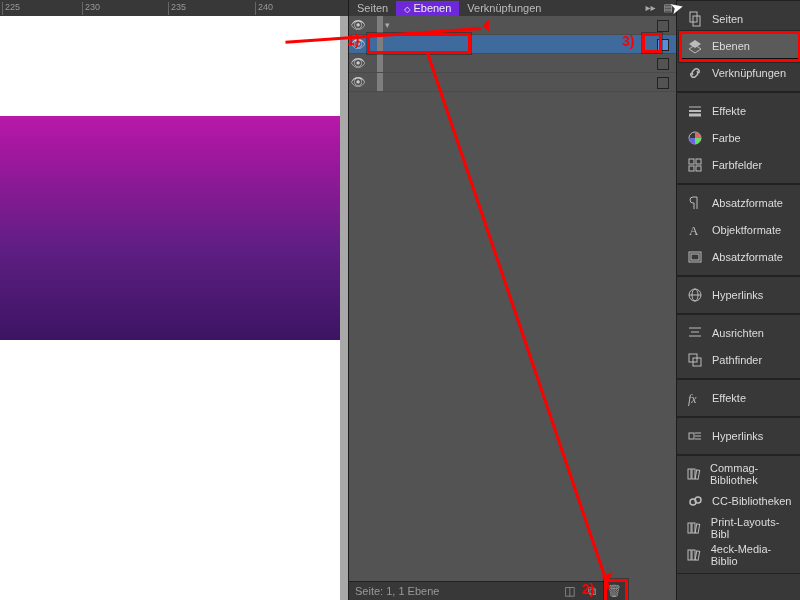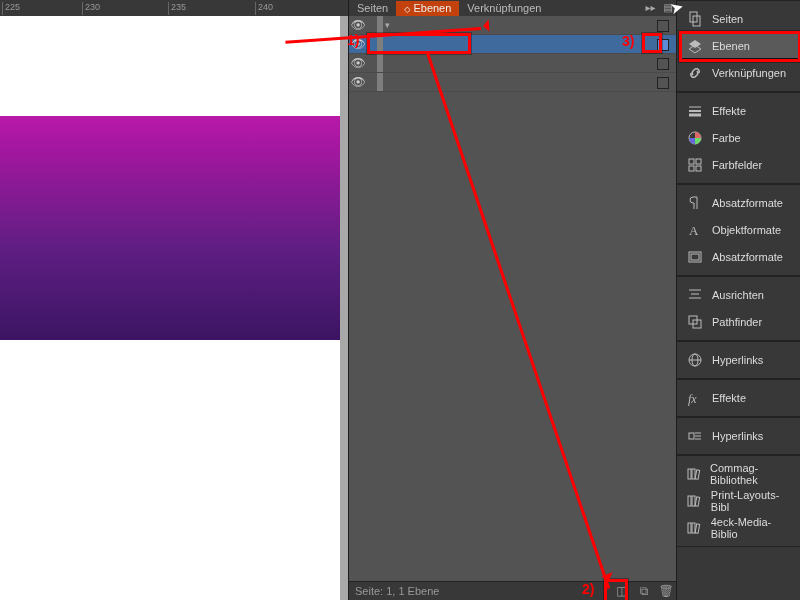--- a/index.html
+++ b/index.html
@@ -7,35 +7,35 @@
   #canvas-col{position:absolute;left:0;top:0;width:348px;height:600px;background:#a16207}
   #ruler{position:absolute;left:0;top:0;width:348px;height:16px;background:#383838;color:#999}
   #ruler .tick{position:absolute;top:2px;font-size:9px;border-left:1px solid #666;padding-left:2px;height:13px}
   #doc-area{position:absolute;left:0;top:16px;width:348px;height:584px;background:#a8a8a8}
   #white-page{position:absolute;left:0;top:0;width:340px;height:584px;background:#fff}
   #purple-block{position:absolute;left:0;top:100px;width:340px;height:224px;background:linear-gradient(to bottom,#b819a9 0%,#a417a0 14%,#5e1e82 60%,#3c1463 100%)}
   
   #layers-panel{position:absolute;left:348px;top:0;width:328px;height:600px;background:#535353;border-left:1px solid #1d1d1d;border-right:1px solid #1d1d1d}
   #lp-tabs{position:absolute;left:0;top:0;width:328px;height:16px;background:#383838;display:flex;align-items:center;color:#bbb;gap:0}
   #lp-tabs .tab{padding:1px 8px 2px 8px;cursor:pointer}
-  #lp-tabs .tab.active{background:#c2410c;color:#eee}
+  #lp-tabs .tab.active{background:#6d28d9;color:#eee}
   #lp-tabs .spacer{flex:1}
   #lp-tabs .ctl{padding:0 4px;color:#aaa;font-size:10px;cursor:pointer;line-height:16px}
   #lp-rows{position:absolute;left:0;top:16px;width:328px}
   .row{position:relative;height:18px;border-bottom:1px solid #4a4a4a;display:flex;align-items:center}
   .row.sel{background:#3e6a9e}
   .eye{width:18px;text-align:center;color:#ccc;font-size:12px;cursor:pointer}
   .lock{width:10px}
   .gut{width:6px;height:18px;background:#7e7e7e;margin-right:2px}
   .disc{width:10px;font-size:9px;color:#aaa;cursor:pointer}
   .rowlabel{flex:1;padding-left:2px}
   .chip{position:absolute;right:8px;top:4px;width:10px;height:10px;border:1px solid #222;cursor:pointer}
   .chip.filled{background:#5c8dd6}
   .indent{width:18px}
-  #lp-footer{position:absolute;left:0;bottom:0;width:328px;height:18px;background:#383838;border-top:1px solid #222;color:#999;display:flex;align-items:center}
+  #lp-footer{position:absolute;left:0;bottom:0;width:276px;height:18px;background:#383838;border-top:1px solid #222;color:#999;display:flex;align-items:center}
   #lp-footer .ftxt{padding-left:6px;flex:1}
   #lp-footer .fbtn{width:22px;text-align:center;cursor:pointer;font-size:12px}
   
   #dock{position:absolute;left:676px;top:0;width:124px;height:600px;background:#383838;border-left:1px solid #1d1d1d}
   .dock-group{border-top:1px solid #222;border-bottom:1px solid #222;padding:4px 0}
   .dock-item{height:24px;display:flex;align-items:center;gap:8px;padding:0 6px;cursor:pointer;color:#ddd;border:1px solid transparent;margin:1px 2px;border-radius:1px}
   .dock-item.active{background:#5a5a5a;border-color:#111}
   .dock-ico{width:18px;height:16px;display:flex;align-items:center;justify-content:center;color:#bbb}
   .dock-ico svg{width:16px;height:16px}
   
@@ -205,47 +205,47 @@
             <rect x="4" y="5" width="8" height="6"></rect>
           </svg>
         </span>
         <span>Absatzformate</span>
       </div>
     </div>
     <div class="dock-group">
       <div class="dock-item">
         <span class="dock-ico">
           <svg viewBox="0 0 16 16" fill="none" stroke="#bbb">
+            <circle cx="8" cy="8" r="6"></circle>
+            <ellipse cx="8" cy="8" rx="3" ry="6"></ellipse>
+            <line x1="2" y1="8" x2="14" y2="8"></line>
+          </svg>
+        </span>
+        <span>Hyperlinks</span>
+      </div>
+    </div>
+    <div class="dock-group">
+      <div class="dock-item">
+        <span class="dock-ico">
+          <svg viewBox="0 0 16 16" fill="none" stroke="#bbb">
             <line x1="2" y1="3" x2="14" y2="3"></line>
             <line x1="4" y1="7" x2="12" y2="7"></line>
             <line x1="2" y1="11" x2="14" y2="11"></line>
           </svg>
         </span>
         <span>Ausrichten</span>
       </div>
       <div class="dock-item">
         <span class="dock-ico">
           <svg viewBox="0 0 16 16" fill="none" stroke="#bbb">
             <rect x="2" y="2" width="8" height="8"></rect>
             <rect x="6" y="6" width="8" height="8"></rect>
           </svg>
         </span>
         <span>Pathfinder</span>
-      </div>
-    </div>
-    <div class="dock-group">
-      <div class="dock-item">
-        <span class="dock-ico">
-          <svg viewBox="0 0 16 16" fill="none" stroke="#bbb">
-            <circle cx="8" cy="8" r="6"></circle>
-            <ellipse cx="8" cy="8" rx="3" ry="6"></ellipse>
-            <line x1="2" y1="8" x2="14" y2="8"></line>
-          </svg>
-        </span>
-        <span>Hyperlinks</span>
       </div>
     </div>
     <div class="dock-group">
       <div class="dock-item">
         <span class="dock-ico">
           <svg viewBox="0 0 16 16" fill="#bbb">
             <text x="1" y="13" font-size="12" font-style="italic" font-family="serif">fx</text>
           </svg>
         </span>
         <span>Effekte</span>
@@ -267,20 +267,29 @@
     <div class="dock-group">
       <div class="dock-item">
         <span class="dock-ico">
           <svg viewBox="0 0 16 16" fill="none" stroke="#bbb">
             <rect x="2" y="3" width="3" height="10"></rect>
             <rect x="6" y="3" width="3" height="10"></rect>
             <rect x="10" y="4" width="3" height="9" transform="rotate(10 11 8)"></rect>
           </svg>
         </span>
         <span>Commag-Bibliothek</span>
+      </div>
+      <div class="dock-item">
+        <span class="dock-ico">
+          <svg viewBox="0 0 16 16" fill="none" stroke="#bbb" stroke-width="1.5">
+            <circle cx="6" cy="9" r="3"></circle>
+            <circle cx="11" cy="7" r="3"></circle>
+          </svg>
+        </span>
+        <span>CC-Bibliotheken</span>
       </div>
       <div class="dock-item">
         <span class="dock-ico">
           <svg viewBox="0 0 16 16" fill="none" stroke="#bbb">
             <rect x="2" y="3" width="3" height="10"></rect>
             <rect x="6" y="3" width="3" height="10"></rect>
             <rect x="10" y="4" width="3" height="9" transform="rotate(10 11 8)"></rect>
           </svg>
         </span>
         <span>Print-Layouts-Bibl</span>

